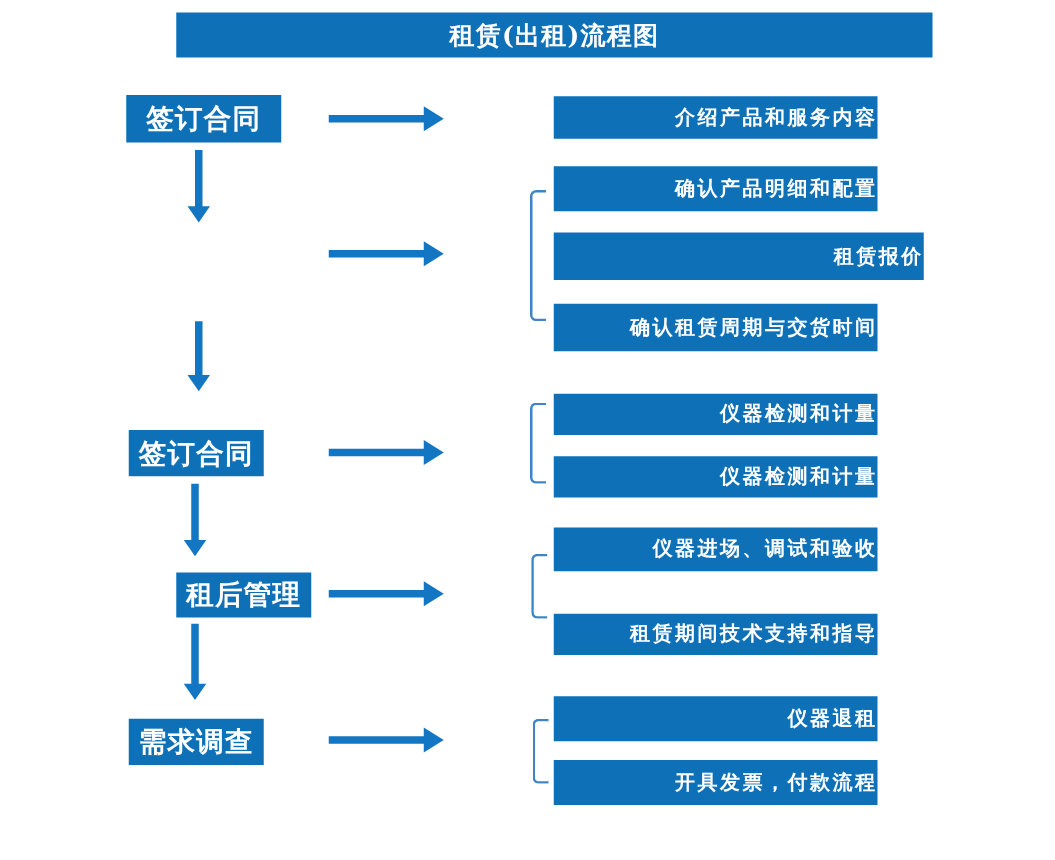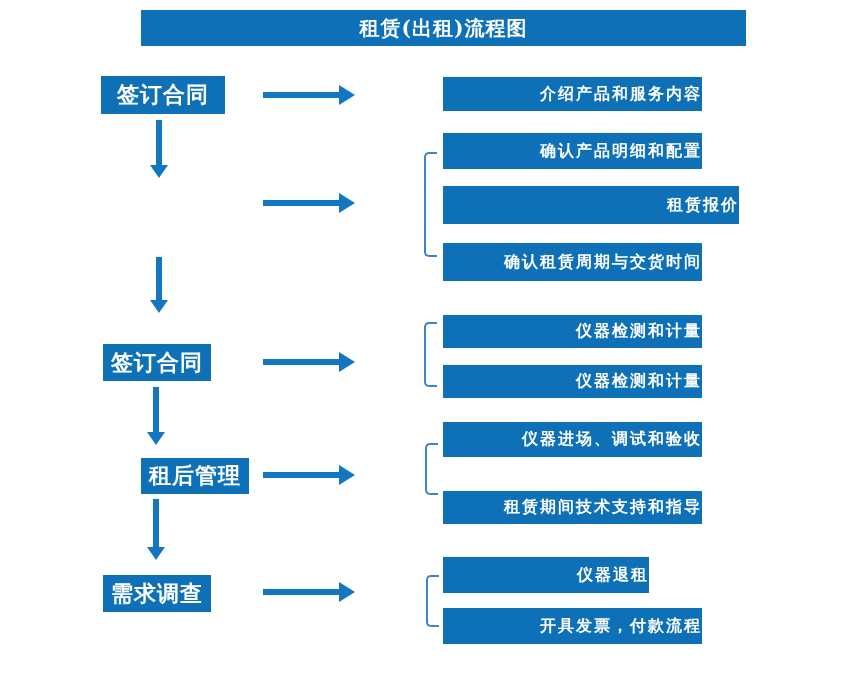--- a/index.html
+++ b/index.html
@@ -117,20 +117,20 @@
   </div>
   <div class="bar detail-box" style="left:443px;top:365px;width:259px;height:33px;">
     <span>仪器检测和计量</span>
   </div>
   <div class="bar detail-box" style="left:443px;top:422px;width:259px;height:35px;">
     <span>仪器进场、调试和验收</span>
   </div>
   <div class="bar detail-box" style="left:443px;top:491px;width:259px;height:33px;">
     <span>租赁期间技术支持和指导</span>
   </div>
-  <div class="bar detail-box" style="left:443px;top:557px;width:206px;height:36px;padding-left:16px;">
+  <div class="bar detail-box" style="left:443px;top:557px;width:259px;height:36px;padding-left:16px;">
     <span>仪器退租</span>
   </div>
   <div class="bar detail-box" style="left:443px;top:608px;width:259px;height:36px;">
     <span>开具发票，付款流程</span>
   </div>
 
 </div>
 
 </body></html>

